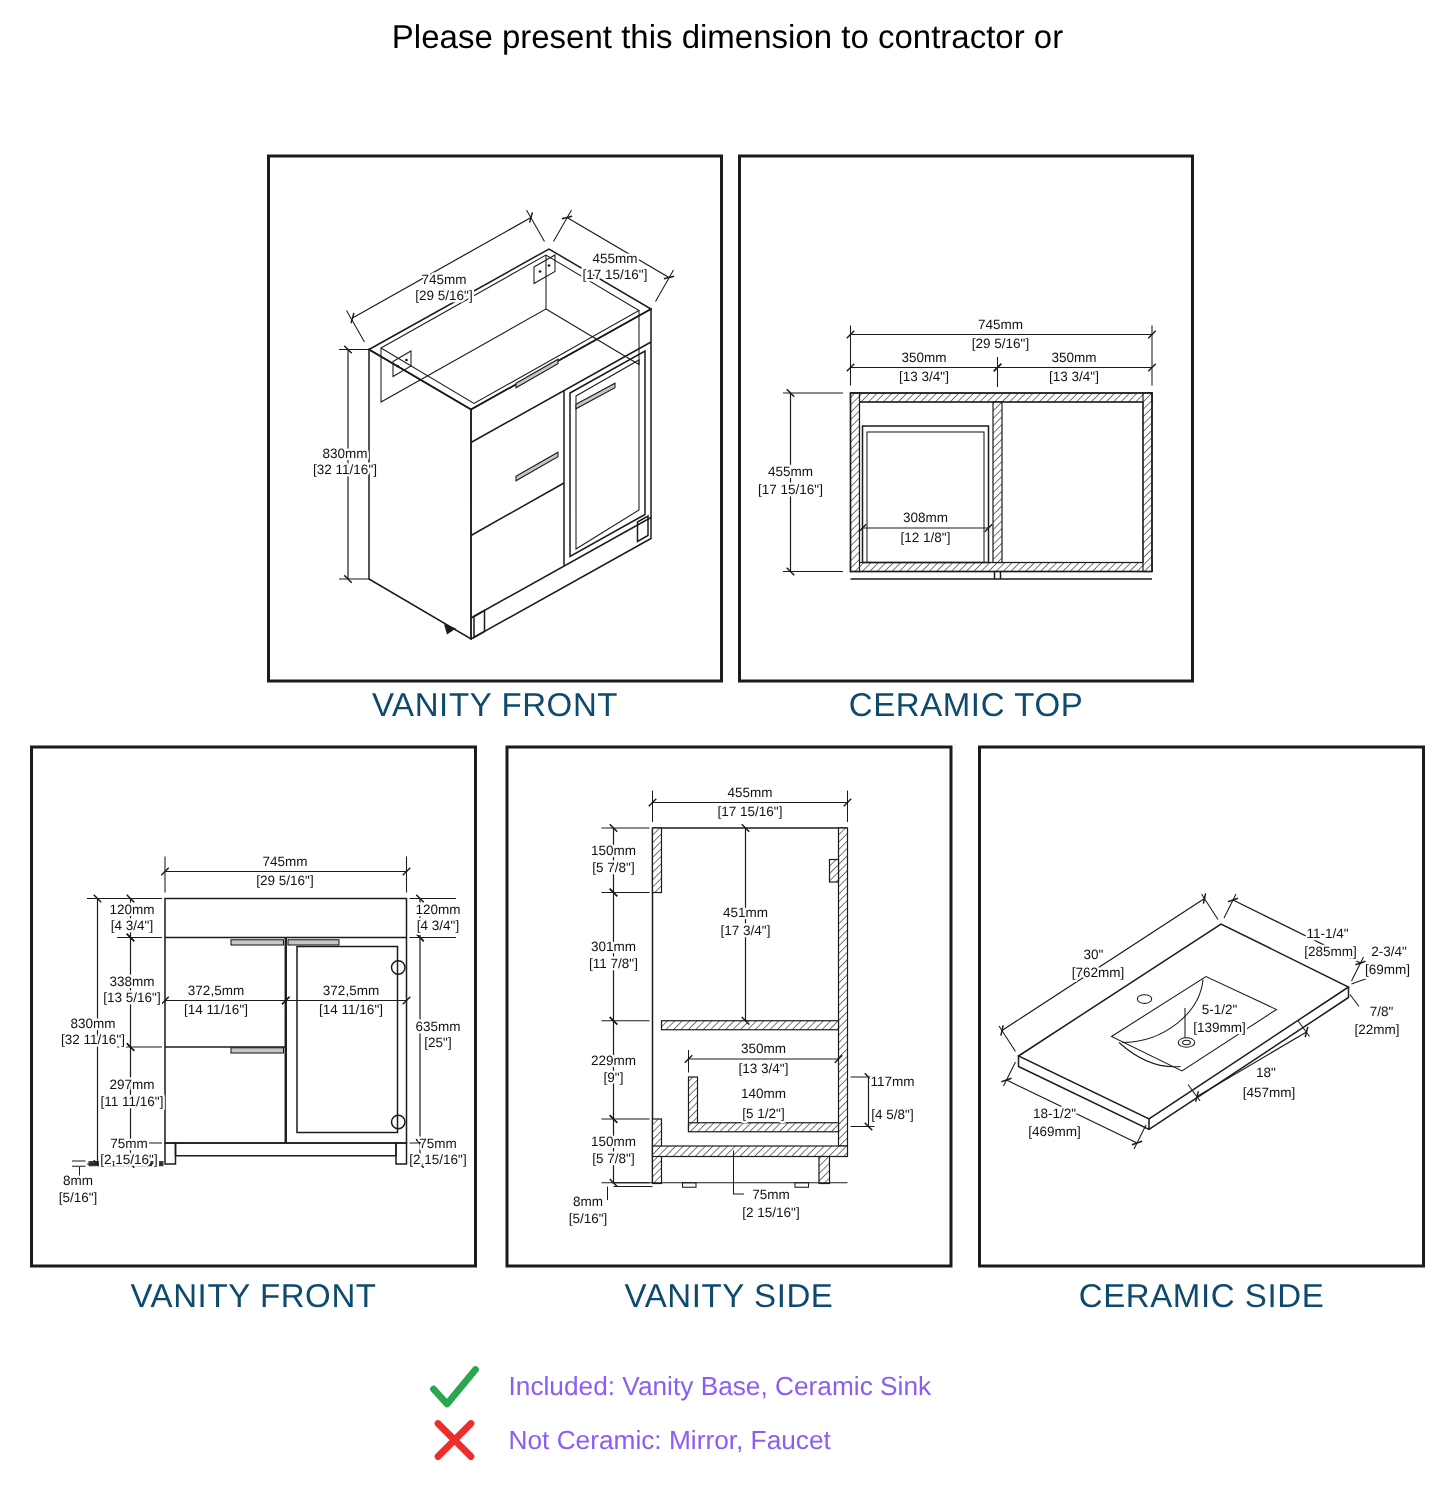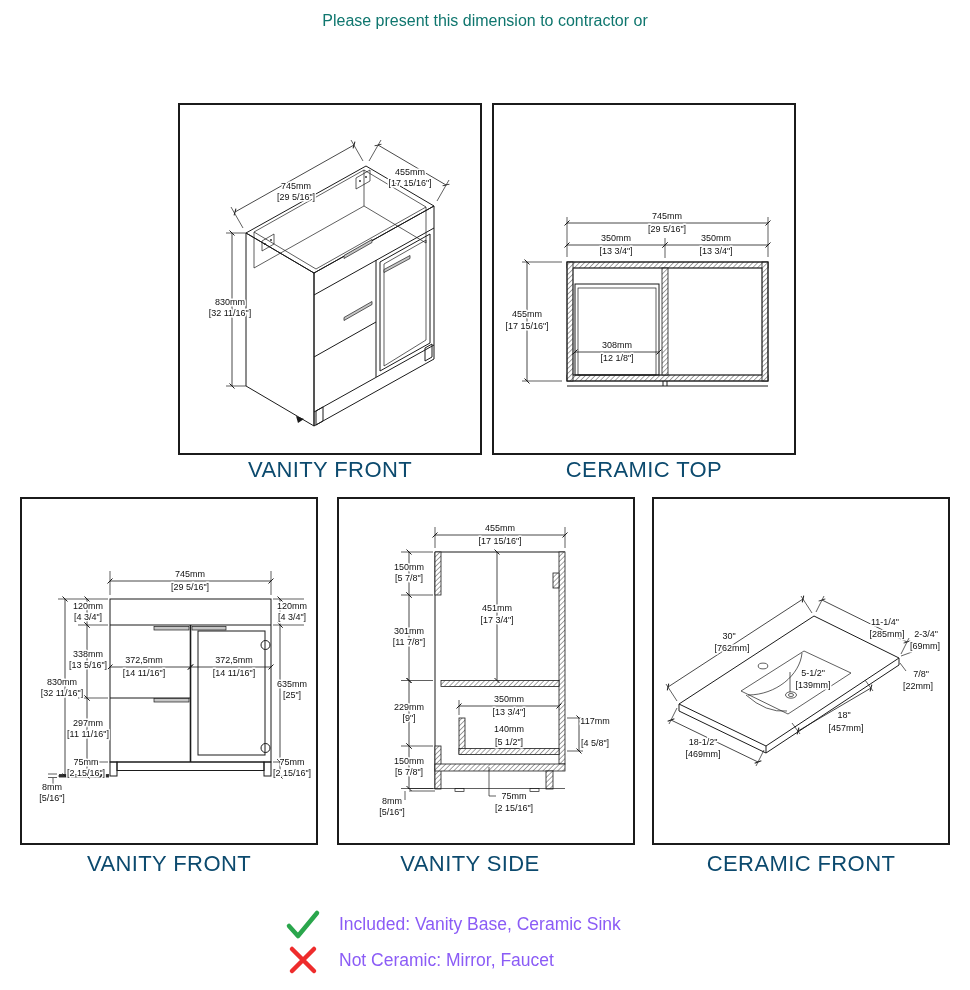--- a/index.html
+++ b/index.html
@@ -1,18 +1,18 @@
 <!DOCTYPE html>
 <html><head>
 <meta charset="utf-8">
 <style>
   html,body{margin:0;padding:0;background:#ffffff;}
   .page{position:relative;width:970px;height:990px;background:#fff;overflow:hidden;
         font-family:"Liberation Sans",sans-serif;color:#111;}
-  .hdr{position:absolute;left:0;width:100%;text-align:center;font-size:16px;color:#0f766e;}
+  .hdr{position:absolute;left:0;width:100%;text-align:center;font-size:22px;color:#000000;}
   .frame{position:absolute;border:2px solid #1b1b1b;background:#fff;box-sizing:border-box;}
   .frame svg{display:block;width:100%;height:100%;}
   .cap{position:absolute;text-align:center;font-size:22px;letter-spacing:0.4px;color:#0c4a6e;}
   .legend{position:absolute;left:284px;top:906px;}
   .legend .row{display:flex;align-items:center;height:36px;}
   .legend .txt{font-size:17.5px;margin-left:17px;color:#8b5cf6;}
   
   .l{stroke:#1b1b1b;stroke-width:1;fill:none;}
   .thin{stroke-width:0.7;}
   .e{stroke:#1b1b1b;stroke-width:0.7;fill:none;}
@@ -226,21 +226,21 @@
         <text x="170" y="216">[13 3/4"]</text>
         <text x="170" y="233">140mm</text>
         <text x="170" y="246">[5 1/2"]</text>
         <text x="256" y="225">117mm</text>
         <text x="256" y="247">[4 5/8"]</text>
         <text x="175" y="300">75mm</text>
         <text x="175" y="312">[2 15/16"]</text>
       </g>
     </svg>
   </div>
-  <div class="cap" style="left:321px;top:851px;width:298px">VANITY SIDE</div>
+  <div class="cap" style="left:337px;top:851px;width:298px">VANITY SIDE</div>
 
   <div class="frame" style="left:652px;top:497px;width:298px;height:348px">
     <svg viewBox="0 0 294 344">
       <g>
         <polygon class="l" points="25,205 160,117 245,159 112,247"></polygon>
         <path class="l" d="M25,205 V212 L112,254 L245,166 V159 M112,254 V247"></path>
         <polygon class="l thin" points="87,192 150,152 197,174 134,215"></polygon>
         <path class="l thin" d="M148,154 C146,176 122,196 94,196"></path>
         <path class="l thin" d="M92,196 Q112,214 133,212"></path>
         <ellipse class="l thin" cx="137" cy="196" rx="5.5" ry="3.2"></ellipse>
@@ -263,21 +263,21 @@
         <text x="264" y="190">[22mm]</text>
         <text x="159" y="177">5-1/2"</text>
         <text x="159" y="189">[139mm]</text>
         <text x="190" y="219">18"</text>
         <text x="192" y="232">[457mm]</text>
         <text x="49" y="246">18-1/2"</text>
         <text x="49" y="258">[469mm]</text>
       </g>
     </svg>
   </div>
-  <div class="cap" style="left:652px;top:851px;width:298px">CERAMIC FRONT</div>
+  <div class="cap" style="left:652px;top:851px;width:298px">CERAMIC SIDE</div>
 
   <div class="legend">
     <div class="row">
       <svg width="38" height="32" viewBox="0 0 36 32">
         <polyline points="4,18 13,28 32,5" fill="none" stroke-width="4.5" stroke-linecap="round" stroke-linejoin="round" stroke="#2aa64c"></polyline>
       </svg>
       <span class="txt">Included: Vanity Base, Ceramic Sink</span>
     </div>
     <div class="row">
       <svg width="38" height="30" viewBox="0 0 36 30">

